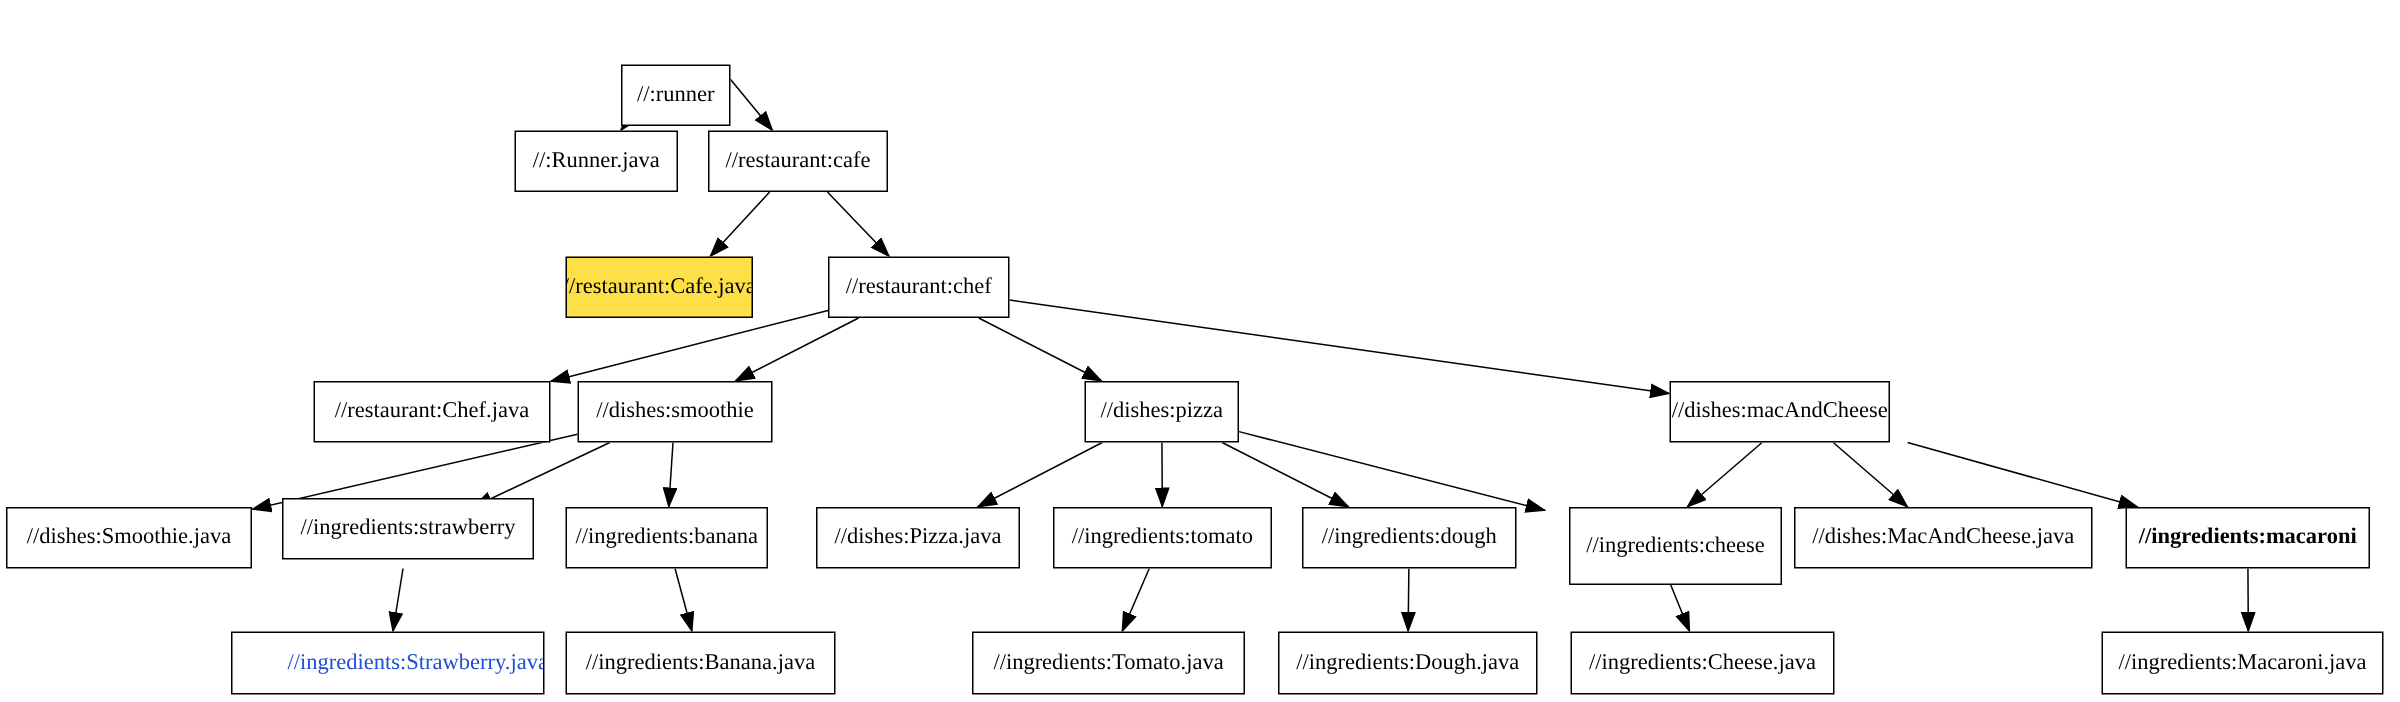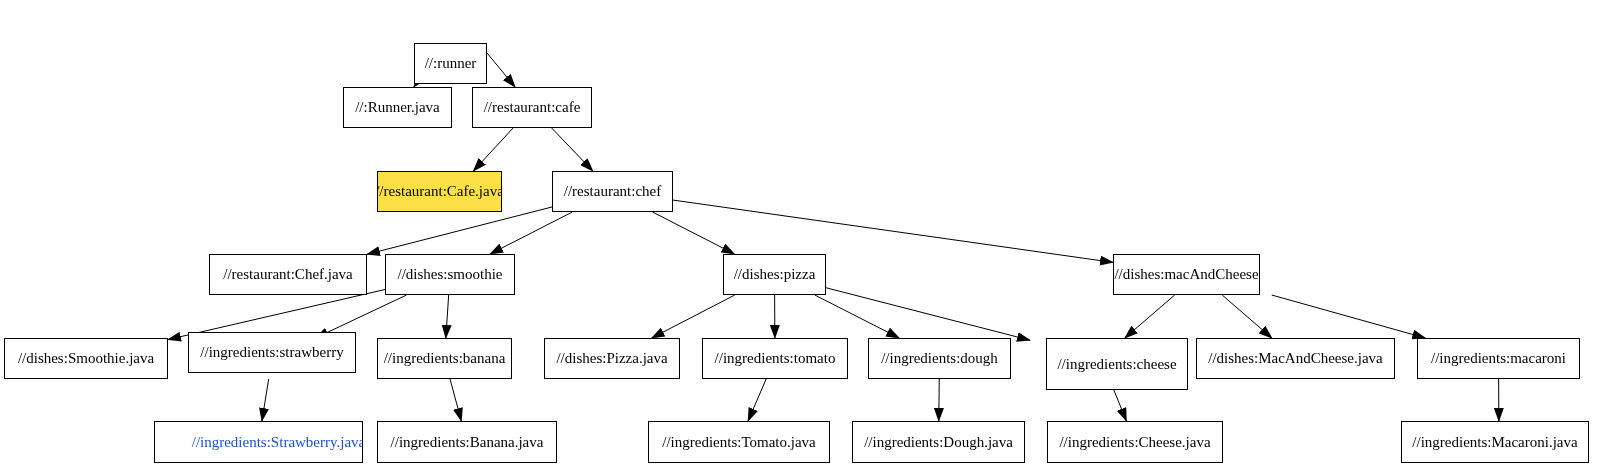--- a/index.html
+++ b/index.html
@@ -79,21 +79,21 @@
       <div class="node" style="left: 723px; top: 254px; width: 103px; height: 41px; background: rgb(255, 255, 255); border-color: rgb(0, 0, 0); color: rgb(0, 0, 0);">//dishes:pizza</div>
       <div class="node" style="left: 1113px; top: 254px; width: 147px; height: 41px; background: rgb(255, 255, 255); border-color: rgb(0, 0, 0); color: rgb(0, 0, 0);">//dishes:macAndCheese</div>
       <div class="node" style="left: 4px; top: 338px; width: 164px; height: 41px; background: rgb(255, 255, 255); border-color: rgb(0, 0, 0); color: rgb(0, 0, 0);">//dishes:Smoothie.java</div>
       <div class="node" style="left: 188px; top: 332px; width: 168px; height: 41px; background: rgb(255, 255, 255); border-color: rgb(0, 0, 0); color: rgb(0, 0, 0);">//ingredients:strawberry</div>
       <div class="node" style="left: 377px; top: 338px; width: 135px; height: 41px; background: rgb(255, 255, 255); border-color: rgb(0, 0, 0); color: rgb(0, 0, 0);">//ingredients:banana</div>
       <div class="node" style="left: 544px; top: 338px; width: 136px; height: 41px; background: rgb(255, 255, 255); border-color: rgb(0, 0, 0); color: rgb(0, 0, 0);">//dishes:Pizza.java</div>
       <div class="node" style="left: 702px; top: 338px; width: 146px; height: 41px; background: rgb(255, 255, 255); border-color: rgb(0, 0, 0); color: rgb(0, 0, 0);">//ingredients:tomato</div>
       <div class="node" style="left: 868px; top: 338px; width: 143px; height: 41px; background: rgb(255, 255, 255); border-color: rgb(0, 0, 0); color: rgb(0, 0, 0);">//ingredients:dough</div>
       <div class="node" style="left: 1030px; top: 338px; width: 142px; height: 52px; background: rgb(255, 255, 255); border-color: rgb(0, 0, 0); color: rgb(0, 0, 0); margin-left: 16px;">//ingredients:cheese</div>
       <div class="node" style="left: 1196px; top: 338px; width: 199px; height: 41px; background: rgb(255, 255, 255); border-color: rgb(0, 0, 0); color: rgb(0, 0, 0);">//dishes:MacAndCheese.java</div>
-      <div class="node" style="left: 1417px; top: 338px; width: 163px; height: 41px; background: rgb(255, 255, 255); border-color: rgb(0, 0, 0); color: rgb(0, 0, 0);">//ingredients:macaroni</div>
+      <div class="node" style="left: 1417px; top: 338px; width: 163px; height: 41px; background: rgb(255, 255, 255); border-color: rgb(0, 0, 0); color: rgb(0, 0, 0); font-weight: bold;">//ingredients:macaroni</div>
       <div class="node" style="left: 154px; top: 421px; width: 209px; height: 42px; background: rgb(255, 255, 255); border-color: rgb(0, 0, 0); color: #1d4ed8; padding-left: 40px;">//ingredients:Strawberry.java</div>
       <div class="node" style="left: 377px; top: 421px; width: 180px; height: 42px; background: rgb(255, 255, 255); border-color: rgb(0, 0, 0); color: rgb(0, 0, 0);">//ingredients:Banana.java</div>
       <div class="node" style="left: 648px; top: 421px; width: 182px; height: 42px; background: rgb(255, 255, 255); border-color: rgb(0, 0, 0); color: rgb(0, 0, 0);">//ingredients:Tomato.java</div>
       <div class="node" style="left: 852px; top: 421px; width: 173px; height: 42px; background: rgb(255, 255, 255); border-color: rgb(0, 0, 0); color: rgb(0, 0, 0);">//ingredients:Dough.java</div>
       <div class="node" style="left: 1047px; top: 421px; width: 176px; height: 42px; background: rgb(255, 255, 255); border-color: rgb(0, 0, 0); color: rgb(0, 0, 0);">//ingredients:Cheese.java</div>
       <div class="node" style="left: 1401px; top: 421px; width: 188px; height: 42px; background: rgb(255, 255, 255); border-color: rgb(0, 0, 0); color: rgb(0, 0, 0);">//ingredients:Macaroni.java</div>
     </div>
 </div>
 
 </body></html>

